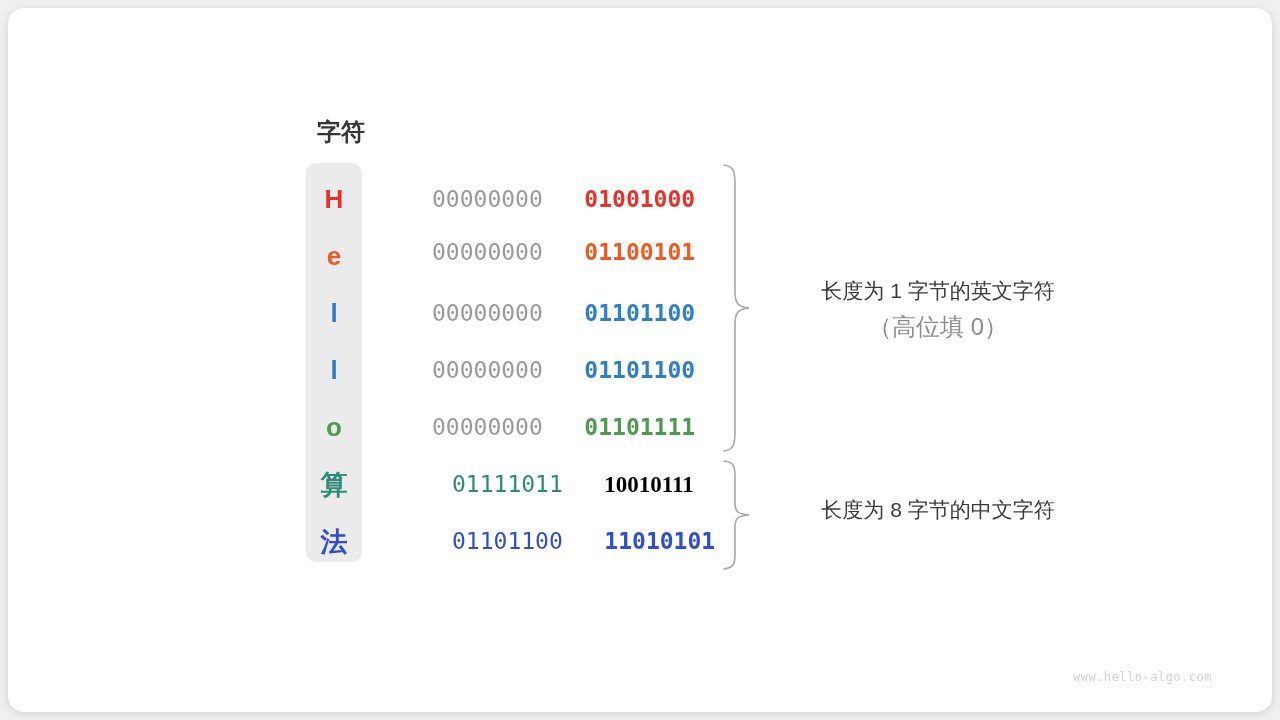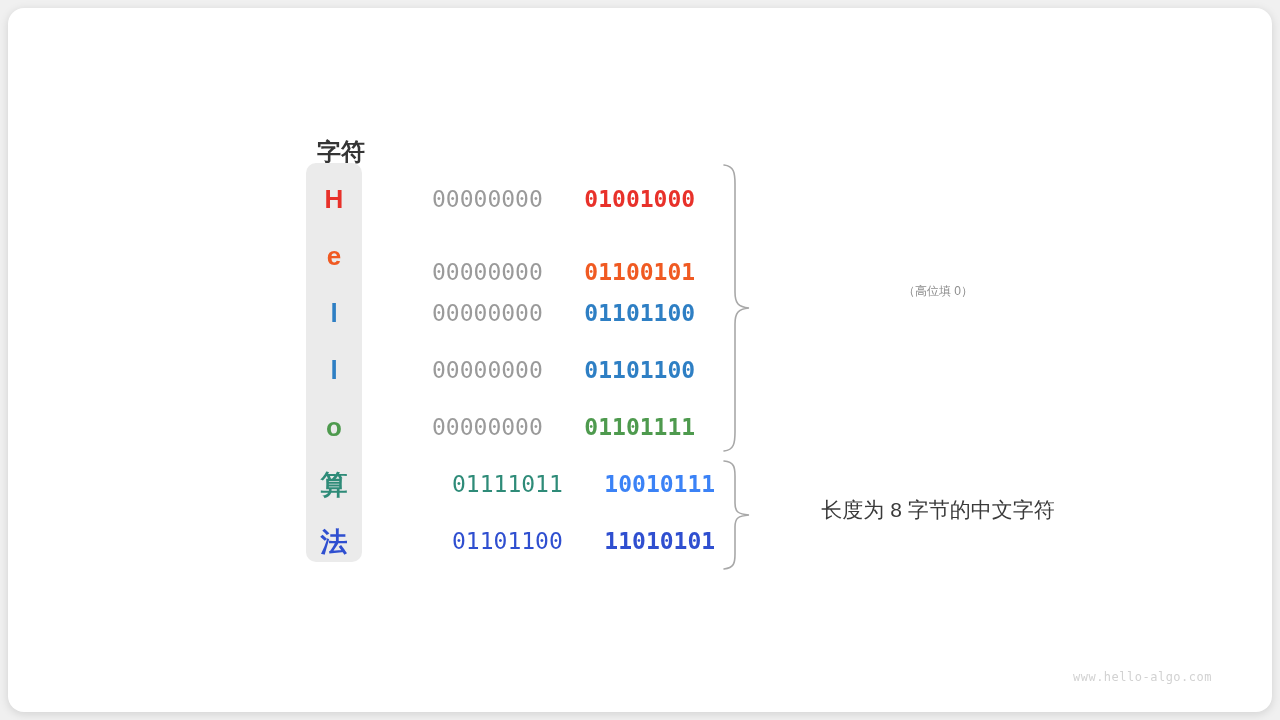--- a/index.html
+++ b/index.html
@@ -33,21 +33,20 @@
     width: 1264px;
     height: 704px;
   }
 
   
   .hdr {
     position: absolute;
     font-weight: bold;
     color: #353535;
     white-space: nowrap;
-    margin-top: 20px;
   }
   .hdr-char {
     left: 298px;
     top: 108px;
     width: 70px;
     text-align: center;
     font-size: 24px;
     font-family: "Liberation Sans", "DejaVu Sans", sans-serif;
   }
   .hdr-unicode {
@@ -121,21 +120,21 @@
     position: absolute;
     text-align: center;
     color: #3a3a3a;
     font-size: 21px;
     line-height: 36px;
     white-space: nowrap;
   }
   .annot .sub {
     display: block;
     color: #8d8d8d;
-    font-size: 12px;
+    font-size: 24px;
   }
 
   
   .watermark {
     position: absolute;
     right: 60px;
     bottom: 28px;
     color: #d2d2d2;
     font-size: 12px;
     font-family: "DejaVu Sans Mono", "Liberation Mono", monospace;
@@ -158,21 +157,21 @@
     <div class="char-cell" style="top:334px; color:#2e7fc4;">l</div>
     <div class="char-cell" style="top:391px; color:#4e9a4e;">o</div>
     <div class="char-cell cjk" style="top:448px; color:#2e8b78;">算</div>
     <div class="char-cell cjk" style="top:505px; color:#2f4fd0;">法</div>
 
     <div class="bin-row" style="top:163px;">
       <span class="bin-hi">00000000</span>
       <span>&nbsp;</span>
       <span class="bin-lo" style="color:#e8312a;">01001000</span>
     </div>
-    <div class="bin-row" style="top:236px;">
+    <div class="bin-row" style="top:216px;">
       <span class="bin-hi">00000000</span>
       <span>&nbsp;</span>
       <span class="bin-lo" style="color:#f05a22;">01100101</span>
     </div>
     <div class="bin-row" style="top:277px;">
       <span class="bin-hi">00000000</span>
       <span>&nbsp;</span>
       <span class="bin-lo" style="color:#2e7fc4;">01101100</span>
     </div>
     <div class="bin-row" style="top:334px;">
@@ -181,41 +180,42 @@
       <span class="bin-lo" style="color:#2e7fc4;">01101100</span>
     </div>
     <div class="bin-row" style="top:391px;">
       <span class="bin-hi">00000000</span>
       <span>&nbsp;</span>
       <span class="bin-lo" style="color:#4e9a4e;">01101111</span>
     </div>
     <div class="bin-row two-byte" style="top:448px;">
       <span class="bin-hi" style="color:#2e8b78;">01111011</span>
       <span>&nbsp;</span>
-      <span class="bin-lo" style="color:#3b82f6;">10010111</span>
+      <span class="bin-lo" style="color:#000000;font-family:Liberation Serif, serif;">10010111</span>
     </div>
     <div class="bin-row two-byte" style="top:505px;">
       <span class="bin-hi" style="color:#2f4fd0;">01101100</span>
       <span>&nbsp;</span>
       <span class="bin-lo" style="color:#2f4fd0;">11010101</span>
     </div>
 
     <div class="brace" style="left:712px; top:156px;">
       <svg width="34" height="288" viewBox="0 0 34 288" fill="none" stroke="#a8a8a8" stroke-width="1.6" stroke-linecap="round">
         <path d="M4 1 C 14 2, 15 9, 15 20 L 15 128 C 15 139, 18 143, 29 144 C 18 145, 15 149, 15 160 L 15 268 C 15 279, 14 286, 4 287"></path>
       </svg>
     </div>
 
     <div class="brace" style="left:712px; top:452px;">
       <svg width="34" height="110" viewBox="0 0 34 110" fill="none" stroke="#a8a8a8" stroke-width="1.6" stroke-linecap="round">
         <path d="M4 1 C 14 2, 15 7, 15 16 L 15 43 C 15 52, 18 54, 29 55 C 18 56, 15 58, 15 67 L 15 94 C 15 103, 14 108, 4 109"></path>
       </svg>
     </div>
 
     <div class="annot" style="left:770px; top:265px; width:320px;">
+      <span>长度为 1 字节的英文字符</span>
       <span class="sub">（高位填 0）</span>
     </div>
 
     <div class="annot" style="left:770px; top:484px; width:320px;">
       <span>长度为 8 字节的中文字符</span>
     </div>
 
     <div class="watermark">www.hello-algo.com</div>
 
   </div>

